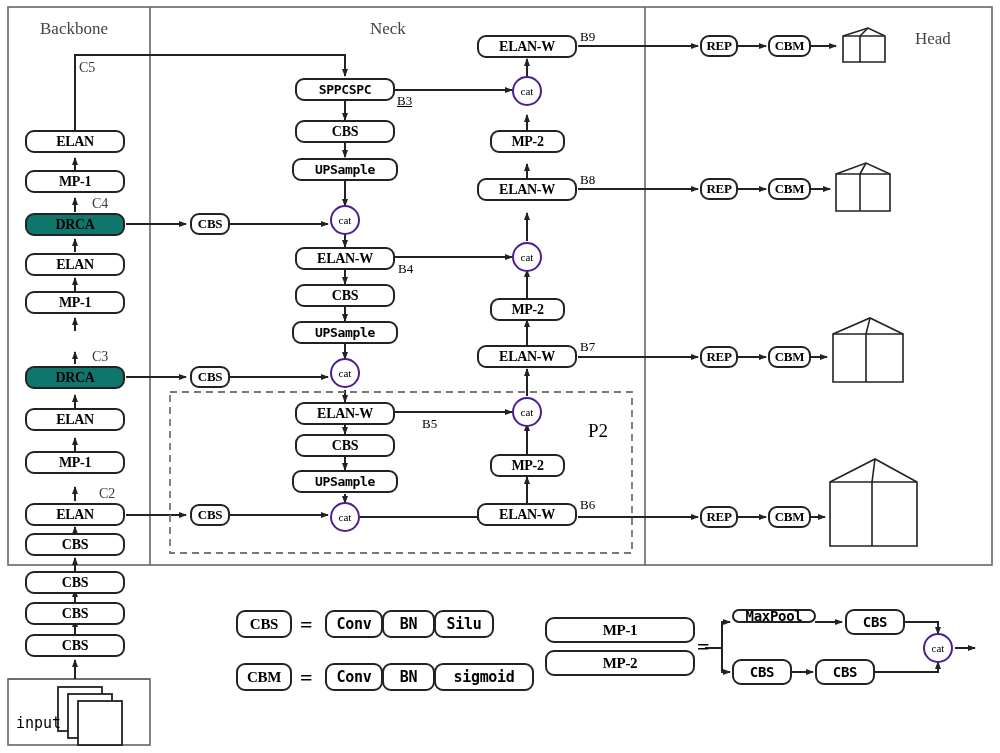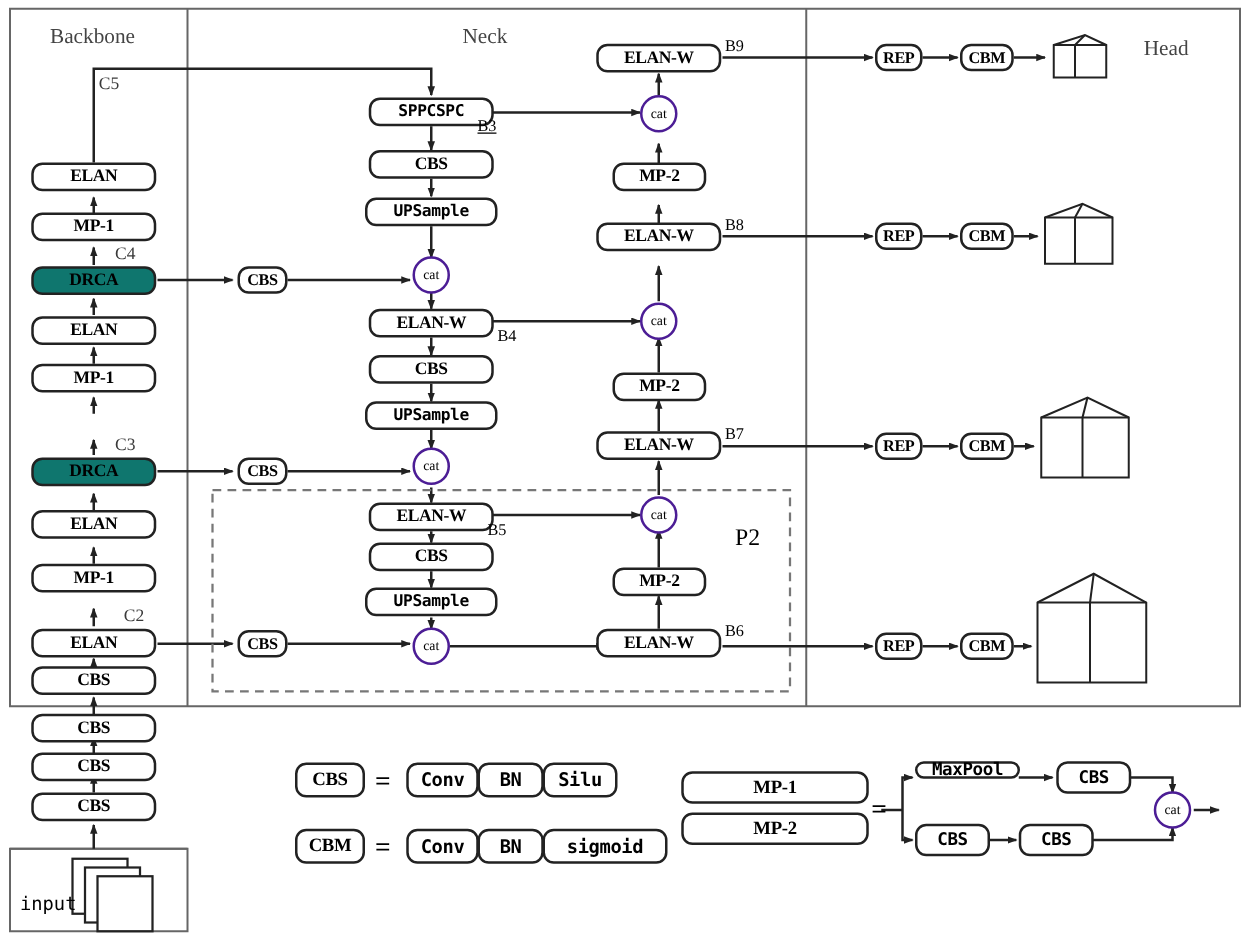--- a/index.html
+++ b/index.html
@@ -201,35 +201,35 @@
   <div class="glabel" style="left:92px;top:349px;">C3</div>
   <div class="glabel" style="left:85px;top:486px;margin-left:14px;">C2</div>
 
   <div class="inputlabel" style="left:16px;top:714px;">input</div>
 
   <div class="node serif" style="left:190px;top:213px;width:40px;height:22px;font-size:13px;">CBS</div>
   <div class="node serif" style="left:190px;top:366px;width:40px;height:22px;font-size:13px;">CBS</div>
   <div class="node serif" style="left:190px;top:504px;width:40px;height:22px;font-size:13px;">CBS</div>
 
   <div class="node" style="left:295px;top:78px;width:100px;height:23px;font-size:13px;">SPPCSPC</div>
-  <div class="slabel" style="left:382px;top:93px;text-decoration:underline;">B3</div>
+  <div class="slabel" style="left:397px;top:93px;text-decoration:underline;">B3</div>
 
   <div class="node serif" style="left:295px;top:120px;width:100px;height:23px;font-size:14px;">CBS</div>
   <div class="node" style="left:292px;top:158px;width:106px;height:23px;font-size:13px;">UPSample</div>
   <div class="cat" style="left:330px;top:205px;width:30px;height:30px;">cat</div>
 
   <div class="node serif" style="left:295px;top:247px;width:100px;height:23px;font-size:14px;">ELAN-W</div>
   <div class="slabel" style="left:398px;top:261px;">B4</div>
 
   <div class="node serif" style="left:295px;top:284px;width:100px;height:23px;font-size:14px;">CBS</div>
   <div class="node" style="left:292px;top:321px;width:106px;height:23px;font-size:13px;">UPSample</div>
   <div class="cat" style="left:330px;top:358px;width:30px;height:30px;">cat</div>
 
   <div class="node serif" style="left:295px;top:402px;width:100px;height:23px;font-size:14px;">ELAN-W</div>
-  <div class="slabel" style="left:390px;top:416px;">B5</div>
+  <div class="slabel" style="left:422px;top:416px;">B5</div>
 
   <div class="node serif" style="left:295px;top:434px;width:100px;height:23px;font-size:14px;">CBS</div>
   <div class="node" style="left:292px;top:470px;width:106px;height:23px;font-size:13px;">UPSample</div>
   <div class="cat" style="left:330px;top:502px;width:30px;height:30px;">cat</div>
 
   <div class="node serif" style="left:477px;top:503px;width:100px;height:23px;font-size:14px;">ELAN-W</div>
   <div class="slabel" style="left:580px;top:497px;">B6</div>
 
   <div class="node serif" style="left:490px;top:454px;width:75px;height:23px;font-size:14px;">MP-2</div>
   <div class="cat" style="left:512px;top:397px;width:30px;height:30px;">cat</div>

